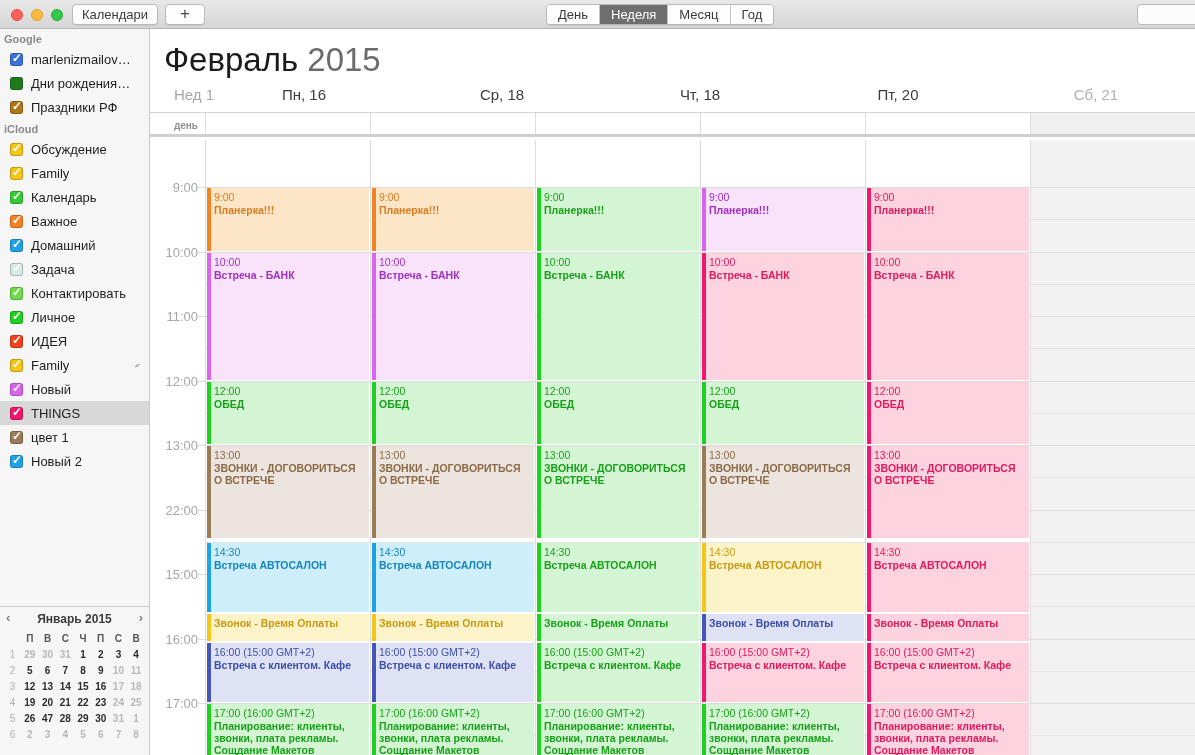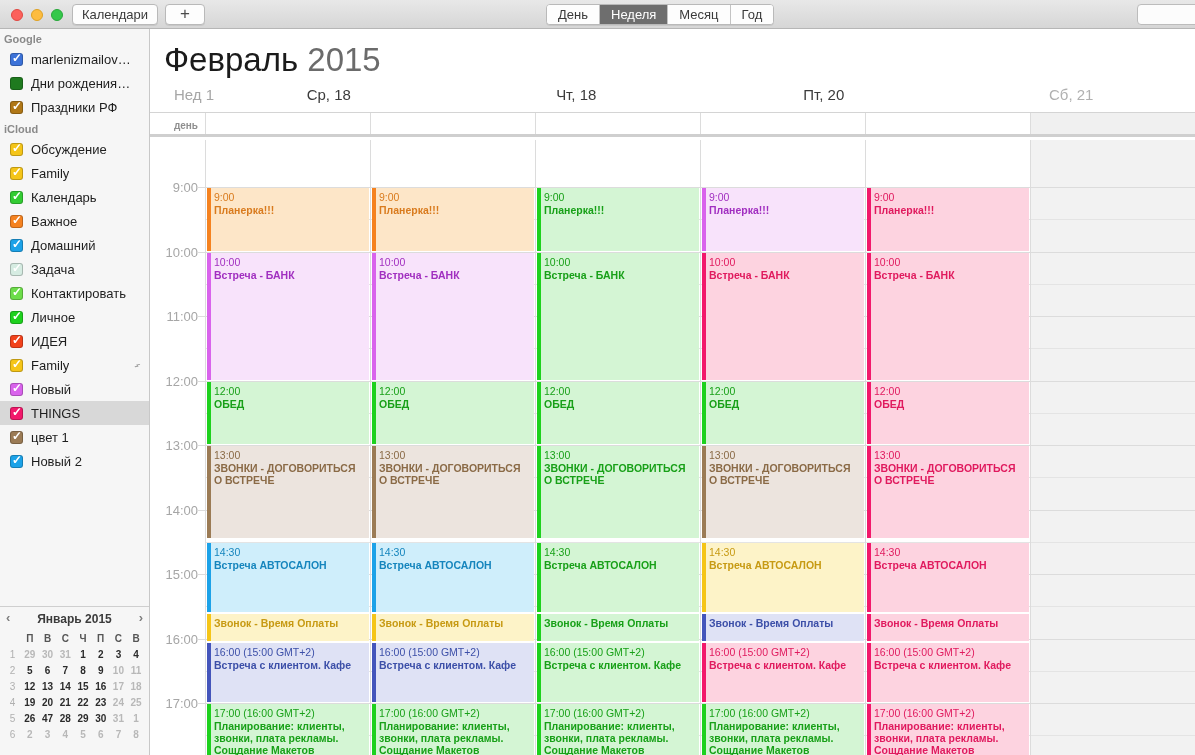--- a/index.html
+++ b/index.html
@@ -294,20 +294,21 @@
 </div>
 
 <div id="main">
   <div id="month-title">
     <span>Февраль</span>
     <span class="yr">2015</span>
   </div>
 
   <div id="weeknum">Нед 1</div>
   <div id="dayhdr">
+      <div class="dayhdr-cell">Пн, 16</div>
       <div class="dayhdr-cell">Ср, 18</div>
       <div class="dayhdr-cell">Чт, 18</div>
       <div class="dayhdr-cell">Пт, 20</div>
       <div class="dayhdr-cell weekend">Сб, 21</div>
     </div>
 
   <div id="allday">
     <div id="allday-label">день</div>
   <div class="ad-cell"></div>
       <div class="ad-cell"></div>
@@ -322,21 +323,21 @@
         <div class="hour-label" style="top: 47px;">9:00</div>
         <div class="hline-g" style="top: 47px;"></div>
         <div class="hour-label" style="top: 111.5px;">10:00</div>
         <div class="hline-g" style="top: 111.5px;"></div>
         <div class="hour-label" style="top: 176px;">11:00</div>
         <div class="hline-g" style="top: 176px;"></div>
         <div class="hour-label" style="top: 240.5px;">12:00</div>
         <div class="hline-g" style="top: 240.5px;"></div>
         <div class="hour-label" style="top: 305px;">13:00</div>
         <div class="hline-g" style="top: 305px;"></div>
-        <div class="hour-label" style="top: 369.5px;">14:00</div>
+        <div class="hour-label" style="top: 369.5px;">22:00</div>
         <div class="hline-g" style="top: 369.5px;"></div>
         <div class="hour-label" style="top: 434px;">15:00</div>
         <div class="hline-g" style="top: 434px;"></div>
         <div class="hour-label" style="top: 498.5px;">16:00</div>
         <div class="hline-g" style="top: 498.5px;"></div>
         <div class="hour-label" style="top: 563px; text-align: center;">17:00</div>
         <div class="hline-g" style="top: 563px;"></div>
       </div>
     <div id="cols">
         <div class="daycol">

